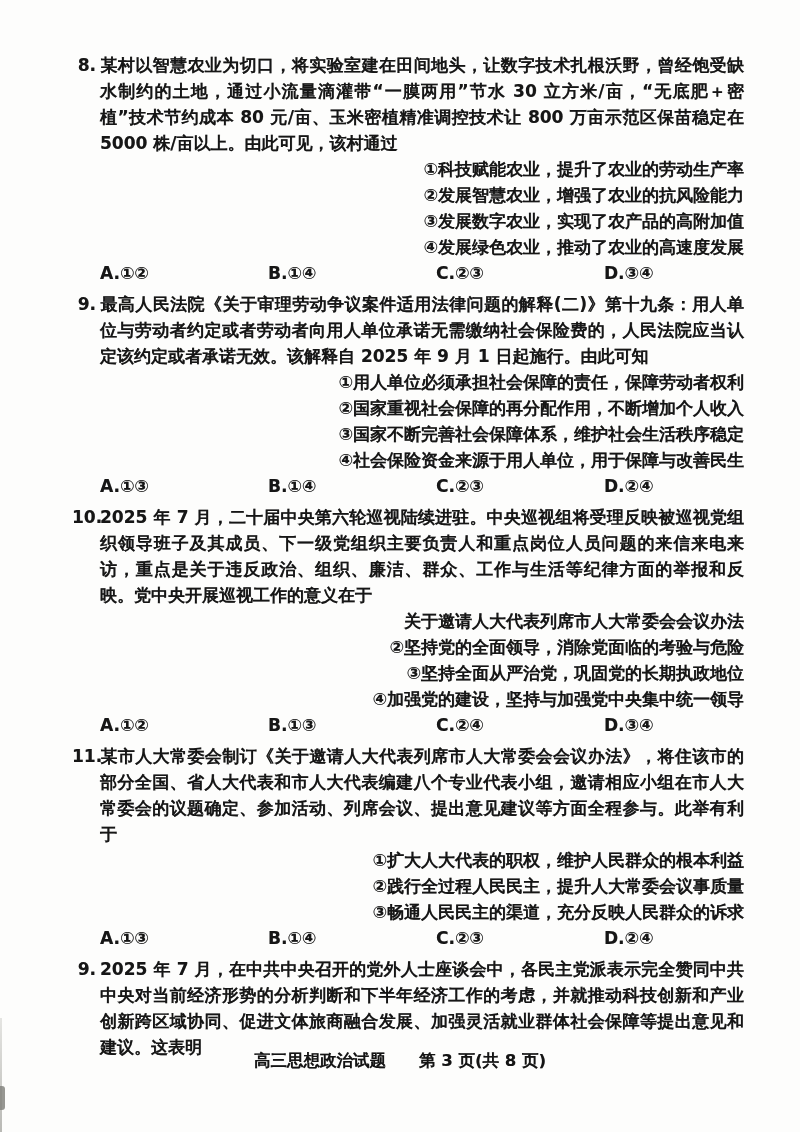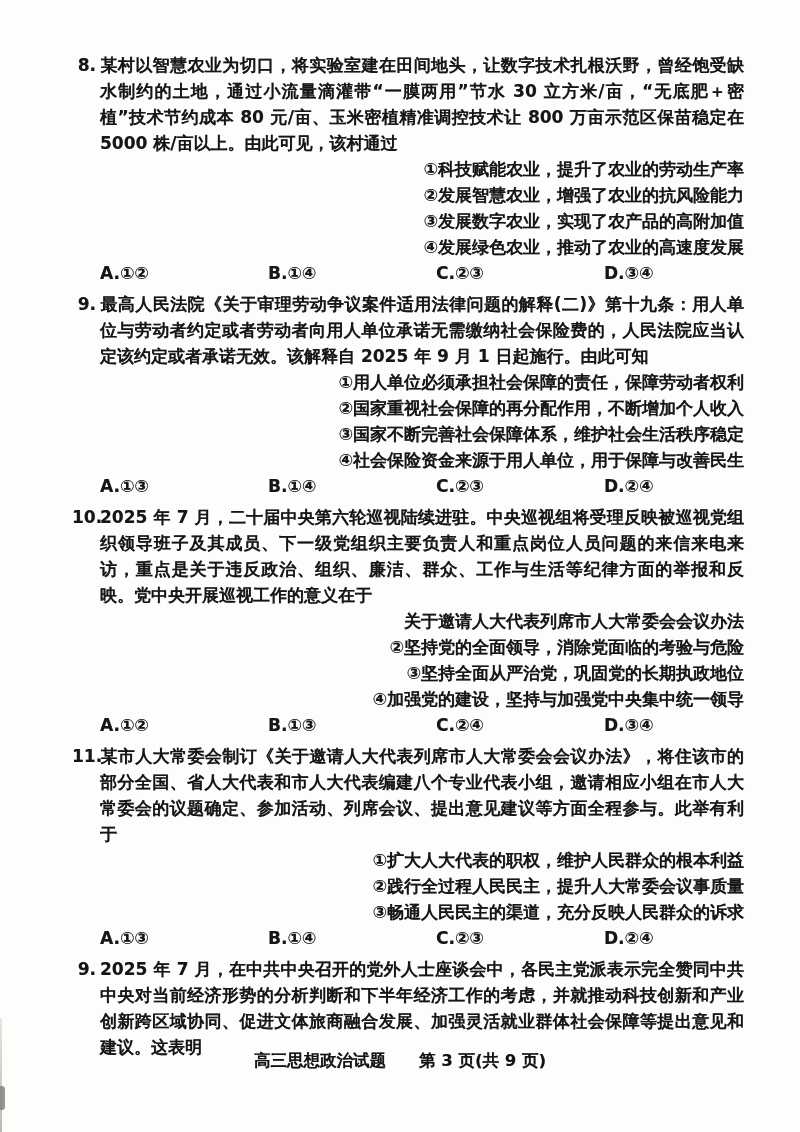--- a/index.html
+++ b/index.html
@@ -135,18 +135,18 @@
       </div>
     </section>
 
     <section class="question">
       <p class="stem"><span class="qnum">9.</span><span>2025 年 7 月，在中共中央召开的党外人士座谈会中，各民主党派表示完全赞同中共中央对当前经济形势的分析判断和下半年经济工作的考虑，并就推动科技创新和产业创新跨区域协同、促进文体旅商融合发展、加强灵活就业群体社会保障等提出意见和建议。这表明</span></p>
     </section>
 
   </div>
 
   <div class="footer">
-    <span>高三思想政治试题</span><span class="gap"></span><span>第 3 页(共 9 页)</span>
+    <span>高三思想政治试题</span><span class="gap"></span><span>第 3 页(共 8 页)</span>
   </div>
 
   <div class="edge-line"></div>
   <div class="corner-mark"></div>
 </div>
 
 </body></html>

